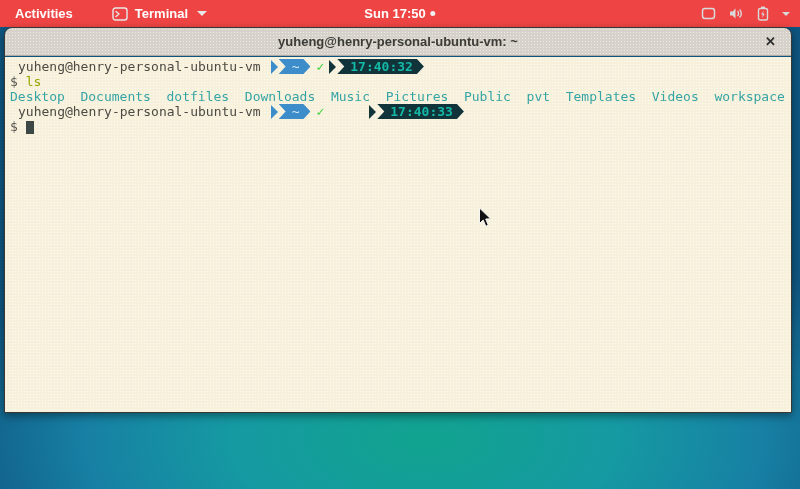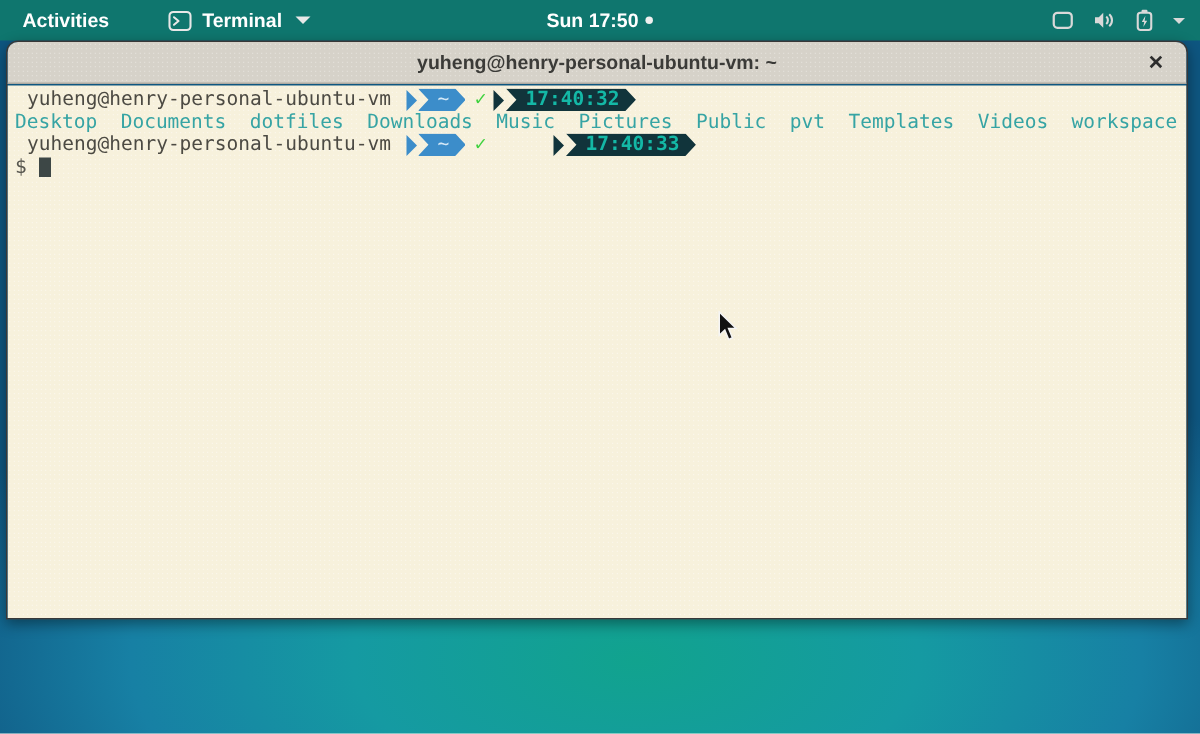--- a/index.html
+++ b/index.html
@@ -7,21 +7,21 @@
   body {
     position:relative;
     font-family:"Liberation Sans", sans-serif;
     background:
       radial-gradient(ellipse 62% 50% at 53% 90%, #11a38e 0%, #159aa2 38%, #1780a4 68%, #115e88 92%, #0e5680 100%);
   }
 
   
   .topbar {
     position:absolute; top:0; left:0; right:0; height:27px;
-    background:#0f766e; color:#fff;
+    background:#ef4444; color:#fff;
     display:flex; align-items:center;
     font-size:13px; font-weight:700;
   }
   .activities { margin-left:10px; padding:2px 5px; cursor:default; }
   .app-menu { display:flex; align-items:center; gap:7px; margin-left:34px; cursor:default; }
   .caret-down {
     width:0; height:0; border-left:5px solid transparent; border-right:5px solid transparent;
     border-top:5px solid #e8e8e8; margin-left:2px;
   }
   .clock-area {
@@ -162,20 +162,21 @@
         <span class="pl-tri blue"></span>
         <span class="pl-body blue">~</span>
       </span>
       <span class="check">✓</span>
       <span class="pl" style="margin-left:0;">
         <span class="pl-tri dark"></span>
         <span class="pl-body dark">17:40:32</span>
       </span>
     </div>
 
+    <div class="line"><span class="dollar">$</span><span> </span><span class="cmd">ls</span></div>
 
     <div class="line dirs">Desktop  Documents  dotfiles  Downloads  Music  Pictures  Public  pvt  Templates  Videos  workspace</div>
 
     <div class="line prompt-line">
       <span class="p-user">yuheng@henry-personal-ubuntu-vm</span>
       <span class="pl">
         <span class="pl-tri blue"></span>
         <span class="pl-body blue">~</span>
       </span>
       <span class="check">✓</span>

